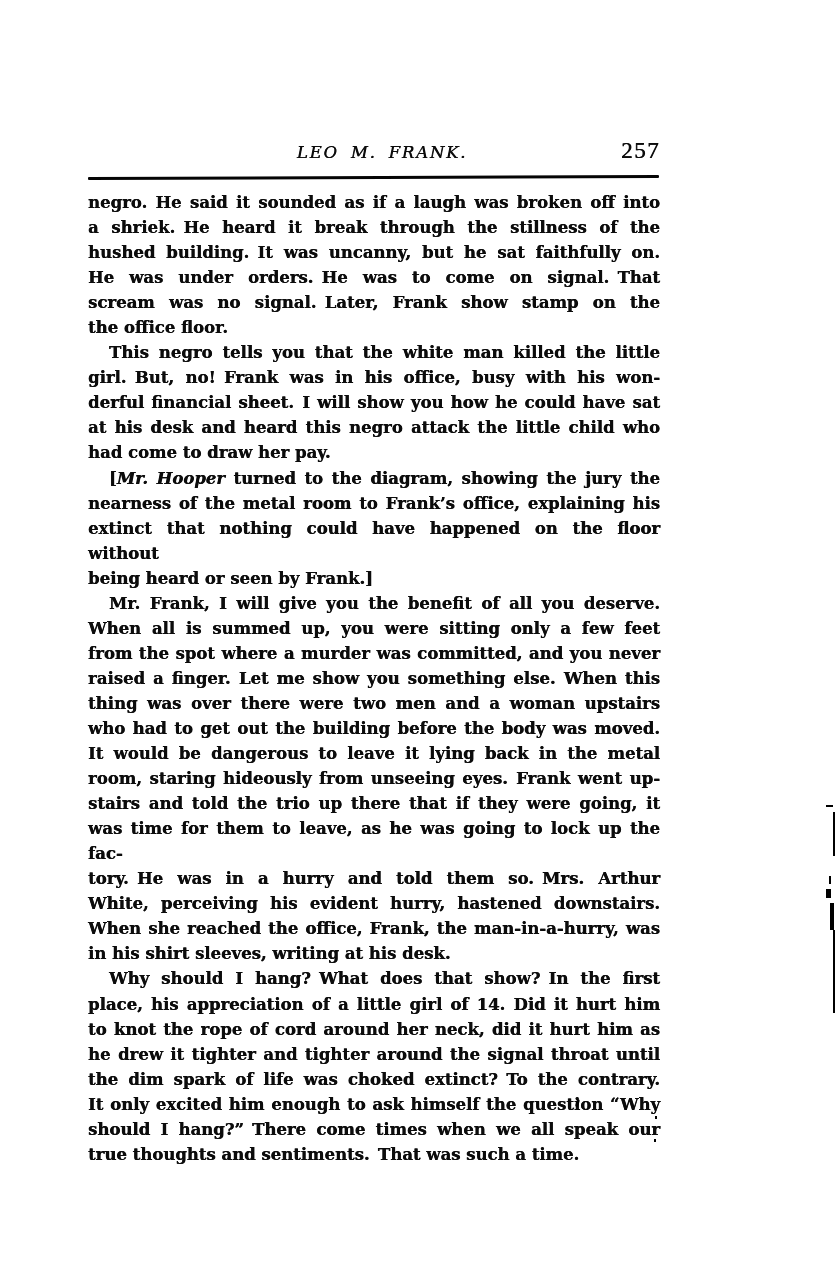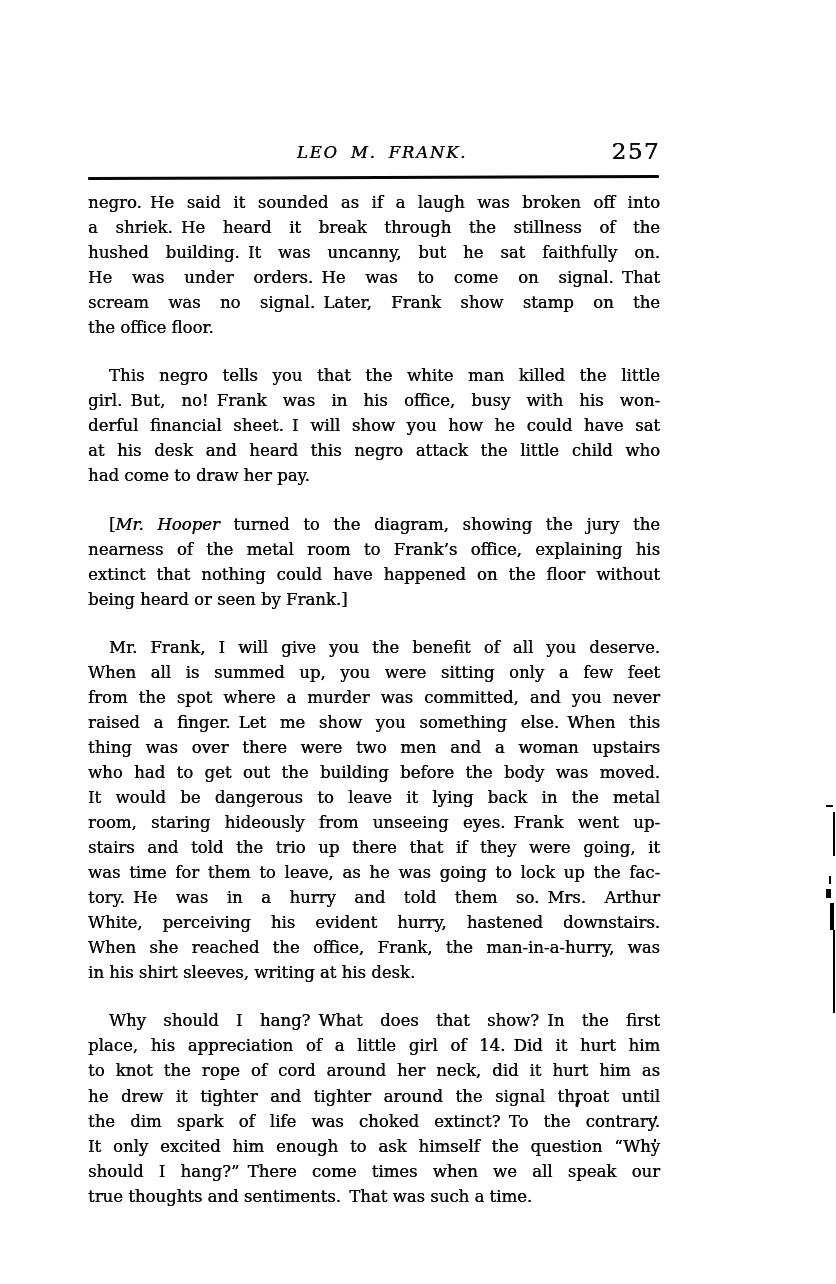--- a/index.html
+++ b/index.html
@@ -26,47 +26,49 @@
     font-size: 16.5px;
     letter-spacing: 1.8px;
     word-spacing: 5px;
     text-shadow: 0.4px 0 0 currentColor;
   }
   .page-number {
     position: absolute; right: 0; top: 0;
     font-size: 23px;
     letter-spacing: 1.5px;
     text-shadow: 0.4px 0 0 currentColor;
+    font-family: Liberation Serif, serif;
   }
   .head-rule {
     position: absolute;
     left: 88px; top: 176px;
     width: 571px; height: 2.6px;
     background: #050505;
     transform: rotate(-0.22deg);
     border-radius: 1px;
   }
 
   
   .text-block {
     position: absolute;
     left: 88px; top: 190px;
     width: 572px;
     font-size: 16.5px;
     line-height: 25.05px;
     text-shadow: 0.35px 0 0 currentColor;
+    font-weight: bold;
   }
   .para { margin: 0; }
   .line {
     text-align: justify;
     text-align-last: justify;
     min-height: 25.05px;
   }
   .line.last { text-align-last: left; }
-  .line.indent { text-indent: 21px; margin-top: 23px; }
+  .line.indent { text-indent: 21px; }
   .line i { font-style: italic; }
 
   
   .artifact { position: absolute; background: #000; }
   .a-dash   { left: 826px; top: 805px; width: 7px;  height: 2px; }
   .a-line1  { left: 833px; top: 812px; width: 2px;  height: 44px; }
   .a-dot1   { left: 829px; top: 876px; width: 2px;  height: 8px; }
   .a-tick   { left: 826px; top: 889px; width: 5px;  height: 9px; }
   .a-bar    { left: 830px; top: 903px; width: 4px;  height: 27px; }
   .a-line2  { left: 833px; top: 930px; width: 2px;  height: 83px; }

